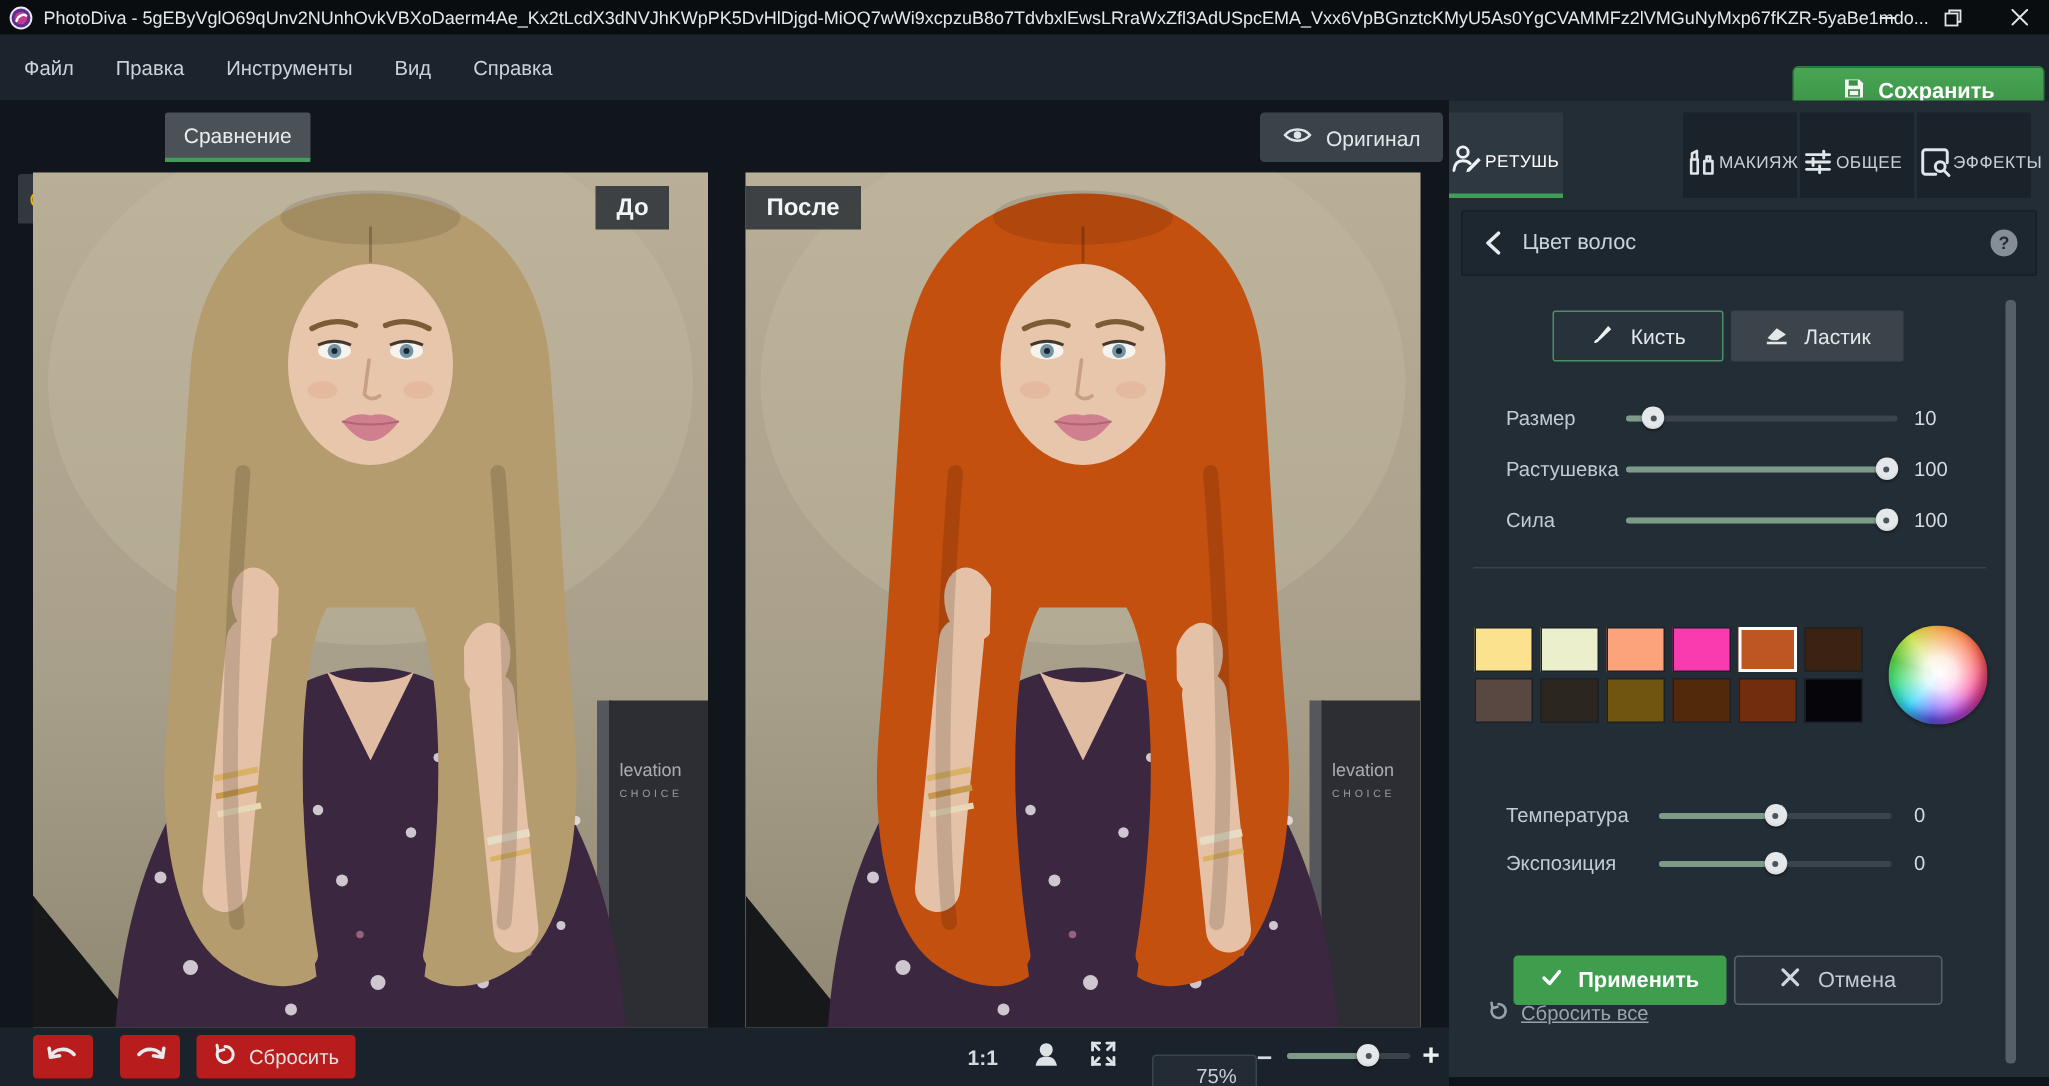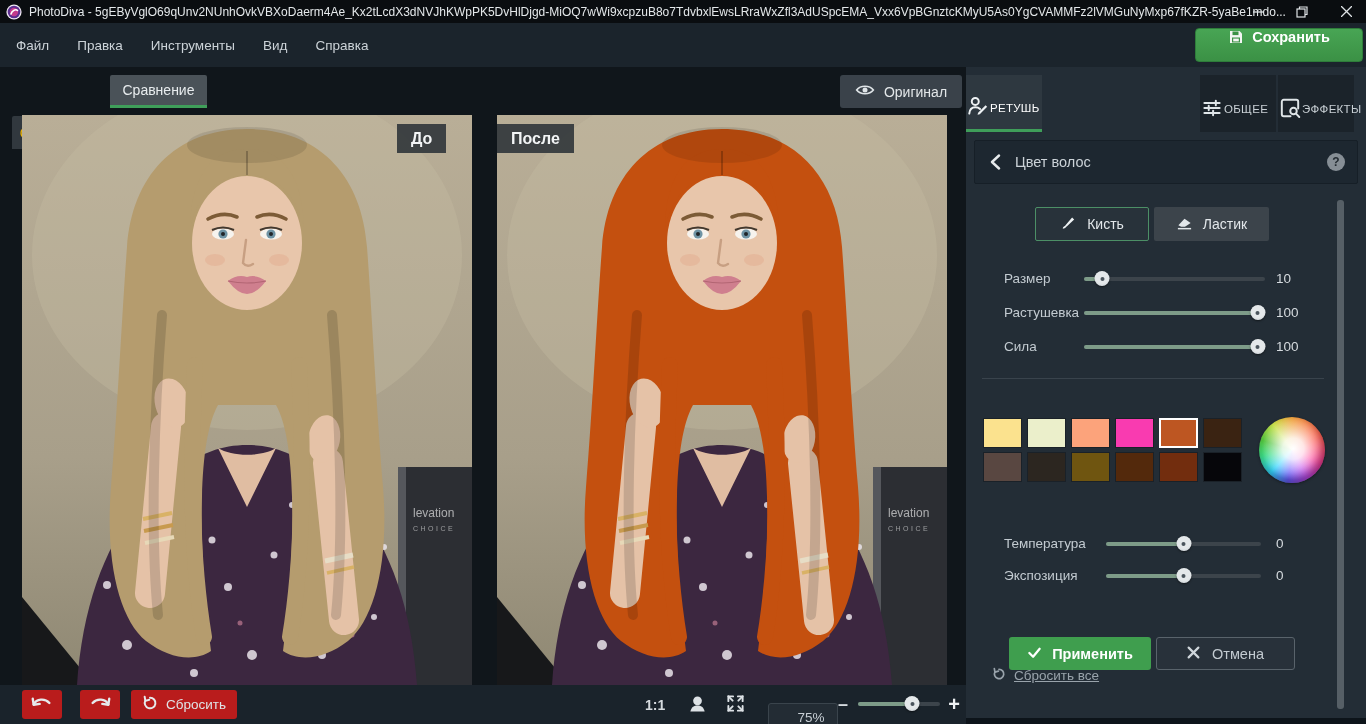--- a/index.html
+++ b/index.html
@@ -13,23 +13,23 @@
   .titlebar .logo{width:16px;height:16px;margin:0 7px 0 6px;flex:0 0 auto;}
   .titlebar .title{font-size:12px;color:#e4e8ea;white-space:nowrap;overflow:hidden;}
   .winctl{position:absolute;top:0;height:23px;width:40px;display:flex;align-items:center;justify-content:center;color:#dfe3e6;}
   .winctl svg{display:block;}
   .wc-min{right:88px;} .wc-max{right:44px;} .wc-close{right:0;}
 
   
   .menubar{left:0;top:23px;width:1366px;height:44px;background:#1b242c;display:flex;align-items:center;}
   .menubar .mitem{font-size:13.5px;color:#ccd3d8;margin-left:28px;cursor:default;}
   .menubar .mitem:first-child{margin-left:16px;}
-  .save-btn{position:absolute;right:3px;top:28px;width:168px;height:34px;border-radius:4px;
+  .save-btn{position:absolute;right:3px;top:44px;width:168px;height:34px;border-radius:4px;
     background:linear-gradient(#48a554,#3b9145);border:1px solid #2e7d3a;box-sizing:border-box;
-    display:flex;align-items:flex-start;justify-content:center;gap:8px;color:#fff;font-size:14.5px;font-weight:bold;}
+    display:flex;align-items:center;justify-content:center;gap:8px;color:#fff;font-size:14.5px;font-weight:bold;}
 
   
   .canvas{left:0;top:67px;width:966px;height:618px;background:#10161b;}
   .ctab{top:75px;height:33px;display:flex;align-items:center;justify-content:center;
         font-size:14px;border-radius:2px 2px 0 0;box-sizing:border-box;}
   .ctab-0{left:12px;width:86px;background:#31383e;color:#eab308;margin-top:41px;}
   .ctab-1{left:110px;width:97px;background:#4a5258;color:#e8ecee;}
   .ctab.active{border-bottom:3px solid #3f9e5a;}
   .orig-btn{left:840px;top:75px;width:122px;height:33px;background:#3a424a;border-radius:3px;
         display:flex;align-items:center;justify-content:center;gap:9px;color:#e3e7e9;font-size:14px;}
@@ -342,20 +342,31 @@
     <div class="abs ptab pt-0 active">
       <span class="pticon">
         <svg width="24" height="24" viewBox="0 0 22 22" fill="none" stroke="#eef2f4" stroke-width="1.8" stroke-linecap="round">
             <circle cx="8.5" cy="6.8" r="3.2"></circle>
             <path d="M3 18 C3.4 13.4 6 12.1 8.5 12.1 C10.2 12.1 11.8 12.6 12.9 13.7"></path>
             <path d="M12.6 18.6 L19.4 11.8 L17.9 10.3 L11.1 17.1 L10.6 19.1 Z" fill="#eef2f4" stroke="none"></path>
           </svg>
       </span>
       <span class="ptlabel">РЕТУШЬ</span>
     </div>
+    <div class="abs ptab pt-2">
+      <span class="pticon">
+        <svg width="24" height="24" viewBox="0 0 22 22" fill="none" stroke="#dfe5e8" stroke-width="1.6" stroke-linejoin="round">
+            <path d="M5 9.5 h4 v8.5 h-4 Z"></path>
+            <path d="M5.5 9.5 V5.8 L8.5 4.2 V9.5"></path>
+            <path d="M13 10.5 h5 v7.5 h-5 Z"></path>
+            <path d="M14.4 10.5 V7.6 h2.2 V10.5"></path>
+          </svg>
+      </span>
+      <span class="ptlabel">МАКИЯЖ</span>
+    </div>
     <div class="abs ptab pt-3">
       <span class="pticon">
         <svg width="24" height="24" viewBox="0 0 22 22" fill="none" stroke="#dfe5e8" stroke-width="1.8" stroke-linecap="round">
             <path d="M4 6.5 H18"></path>
             <path d="M4 11 H18"></path>
             <path d="M4 15.5 H18"></path>
             <path d="M14.5 4.4 v4.2"></path>
             <path d="M8 8.9 v4.2"></path>
             <path d="M12 13.4 v4.2"></path>
           </svg>

